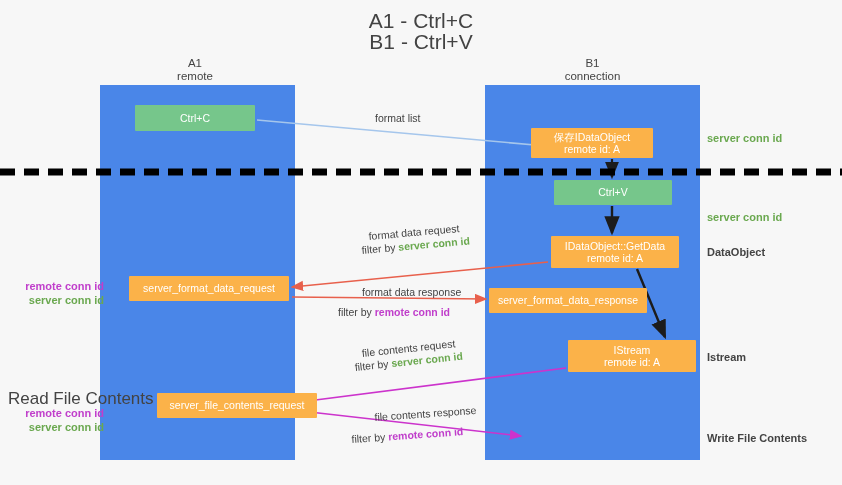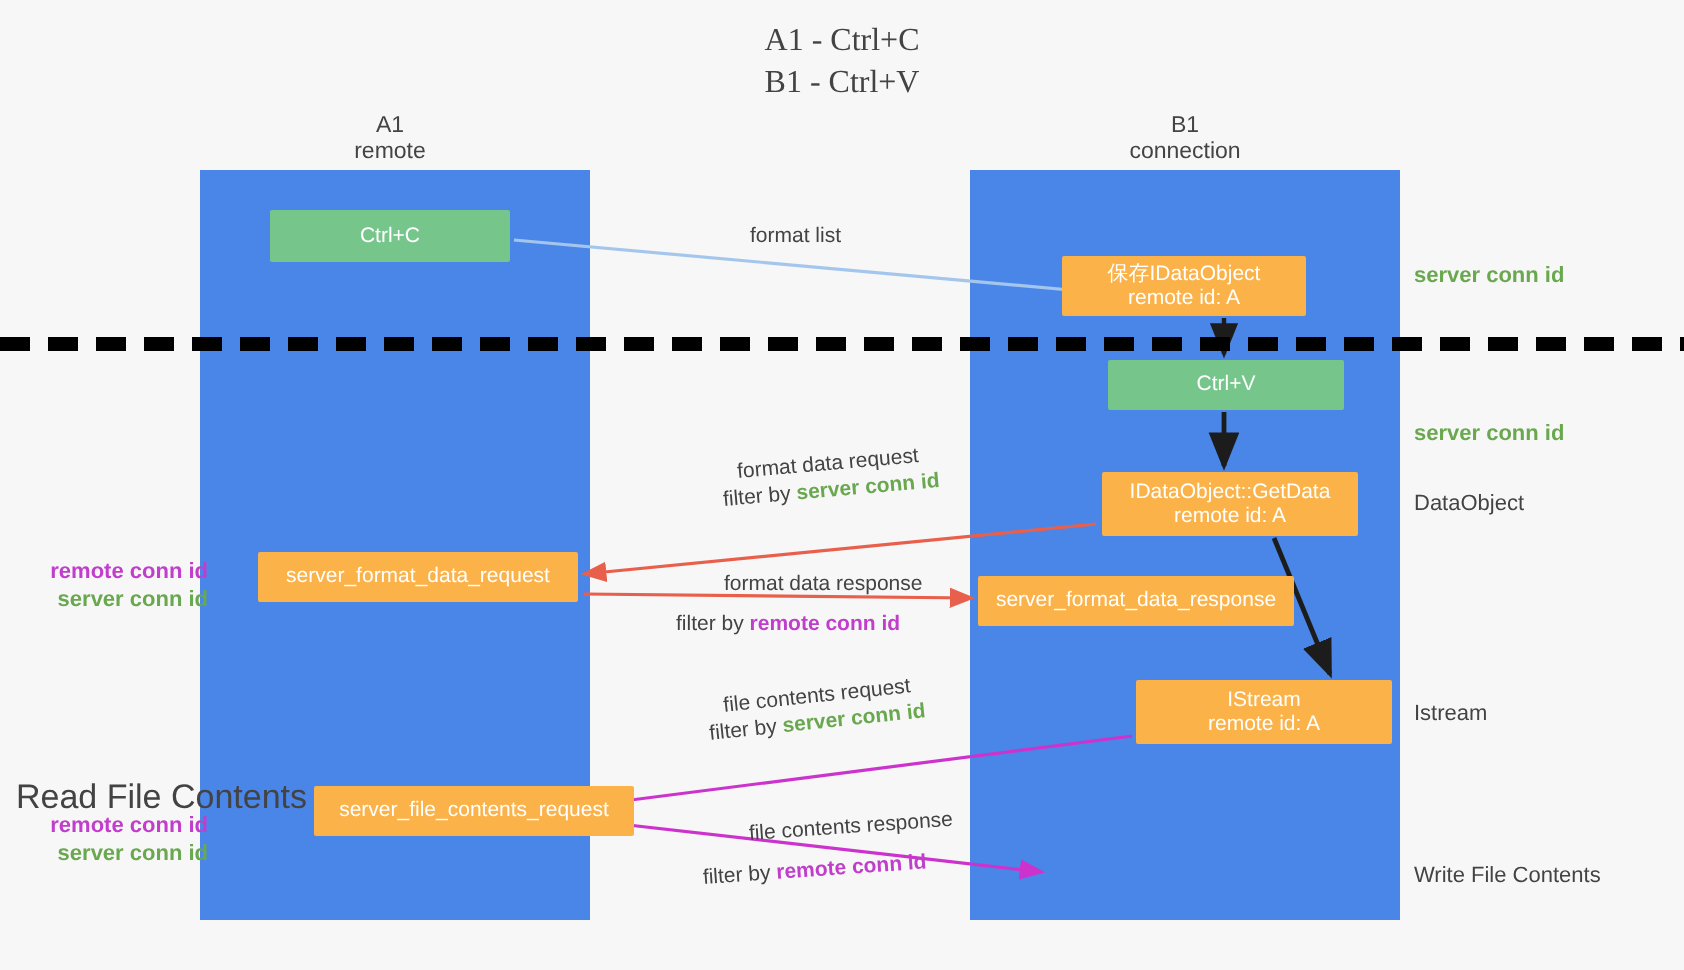--- a/index.html
+++ b/index.html
@@ -20,21 +20,21 @@
     position:absolute;text-align:center;color:#444;
     font-size:11.5px;line-height:13px;
   }
   .lane-head .l1{display:block;}
   .lane-head .l2{display:block;}
   .head-a{left:130px;top:57px;width:130px;}
   .head-b{left:525px;top:57px;width:135px;}
 
   .title{
     position:absolute;left:0;top:10px;width:842px;
-    text-align:center;color:#434343;font-size:16px;line-height:21px;font-family:Liberation Serif, serif;
+    text-align:center;color:#434343;font-size:21px;line-height:21px;
   }
 
   .box{
     position:absolute;box-sizing:border-box;
     display:flex;flex-direction:column;align-items:center;justify-content:center;
     color:#ffffff;font-size:10.5px;line-height:12.5px;text-align:center;
     border-radius:1px;
   }
   .green{background:#76c68b;}
   .orange{background:#fbb249;}
@@ -48,21 +48,21 @@
   .b-sfdresp{left:489px;top:288px;width:158px;height:25px;}
   .b-sfcreq{left:129px;top:393px;width:160px;height:25px;margin-left:28px;}
   .b-sfcresp{left:524px;top:424px;width:160px;height:25px;}
 
   .side{
     position:absolute;font-size:11px;line-height:14px;font-weight:bold;
     white-space:nowrap;
   }
   .green-txt{color:#6aa84f;}
   .purple-txt{color:#c03ecb;}
-  .plain{color:#434343;font-weight:normal;}
+  .plain{color:#434343;font-weight:bold;}
 
   .s-srv1{left:707px;top:131px;}
   .s-srv2{left:707px;top:210px;}
   .s-dataobject{left:707px;top:245px;}
   .s-istream{left:707px;top:350px;}
   .s-write{left:707px;top:431px;}
 
   .s-left1{left:8px;top:279px;text-align:right;width:96px;}
   .s-left2{left:8px;top:392px;text-align:right;width:96px;}
   .s-left2 .rd{color:#434343;font-weight:normal;font-size:17px;display:block;}

